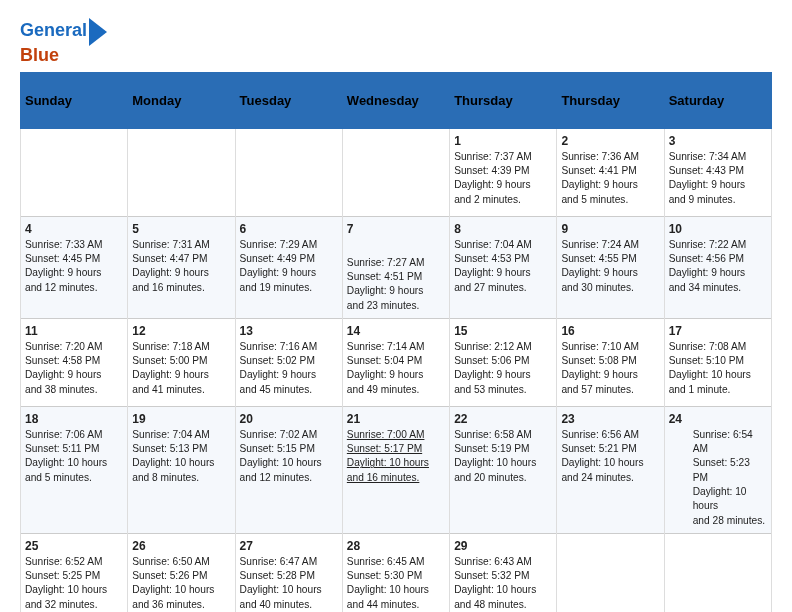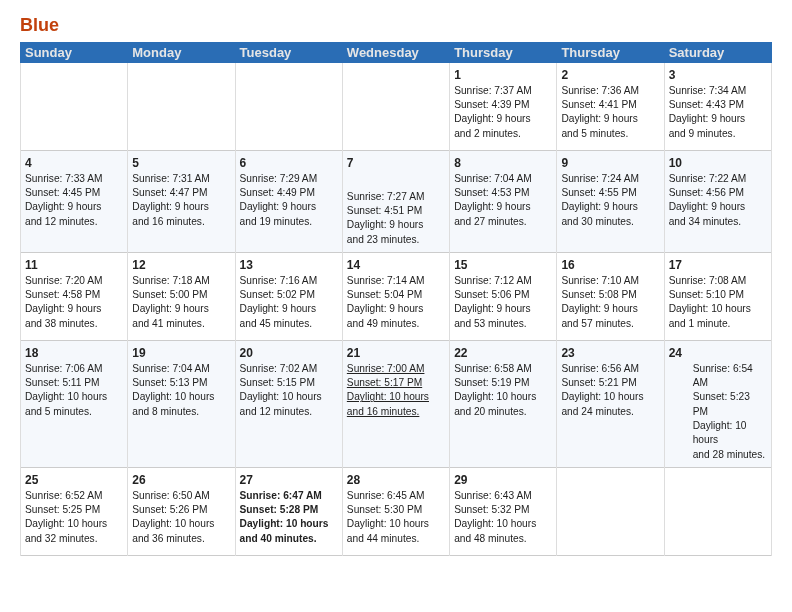--- a/index.html
+++ b/index.html
@@ -46,24 +46,24 @@
       font-size: 16px;
       color: #444;
     }
     table {
       width: 100%;
       border-collapse: collapse;
       table-layout: fixed;
     }
     thead tr th {
       background: #2a6db5;
-      color: #e5e5e5;
+      color: #000000;
       font-size: 13px;
       font-weight: bold;
-      padding: 2px 4px;
+      padding: 20px 4px;
       text-align: left;
       border: 1px solid #2a6db5;
     }
     tbody tr { border-bottom: 1px solid #ccc; }
     tbody td {
       vertical-align: top;
       padding: 5px 4px;
       font-size: 10.5px;
       color: #222;
       border-right: 1px solid #ddd;
@@ -81,20 +81,24 @@
     }
     .cell-content { font-size: 10.2px; line-height: 1.4; }
     .empty { background: #fff !important; }
   </style>
 </head>
 <body>
 
 <div class="header">
   <div class="logo">
     <div style="display:flex;flex-direction:column;align-items:flex-start;">
+      <div style="display:flex;align-items:center;">
+        <span class="logo-text"><span>General</span></span>
+        <div class="logo-arrow"></div>
+      </div>
       <span class="logo-text" style="color:#c2410c;margin-left:0;">Blue</span>
     </div>
   </div>
   <div class="title-block">
     <div class="main-title"></div>
     <div class="subtitle"></div>
   </div>
 </div>
 
 <table>
@@ -212,21 +216,21 @@
         </td>
         <td>
           <span class="day-number">14</span>
           <div class="cell-content" style="white-space: pre-line;">Sunrise: 7:14 AM
 Sunset: 5:04 PM
 Daylight: 9 hours
 and 49 minutes.</div>
         </td>
         <td>
           <span class="day-number">15</span>
-          <div class="cell-content" style="white-space: pre-line;">Sunrise: 7:12 AM
+          <div class="cell-content" style="white-space: pre-line;">Sunrise: 2:12 AM
 Sunset: 5:06 PM
 Daylight: 9 hours
 and 53 minutes.</div>
         </td>
         <td>
           <span class="day-number">16</span>
           <div class="cell-content" style="white-space: pre-line;">Sunrise: 7:10 AM
 Sunset: 5:08 PM
 Daylight: 9 hours
 and 57 minutes.</div>
@@ -300,21 +304,21 @@
         </td>
         <td>
           <span class="day-number">26</span>
           <div class="cell-content" style="white-space: pre-line;">Sunrise: 6:50 AM
 Sunset: 5:26 PM
 Daylight: 10 hours
 and 36 minutes.</div>
         </td>
         <td>
           <span class="day-number">27</span>
-          <div class="cell-content" style="white-space: pre-line; font-weight: bold;">Sunrise: 6:47 AM
+          <div class="cell-content" style="white-space: pre-line;">Sunrise: 6:47 AM
 Sunset: 5:28 PM
 Daylight: 10 hours
 and 40 minutes.</div>
         </td>
         <td>
           <span class="day-number">28</span>
           <div class="cell-content" style="white-space: pre-line;">Sunrise: 6:45 AM
 Sunset: 5:30 PM
 Daylight: 10 hours
 and 44 minutes.</div>

